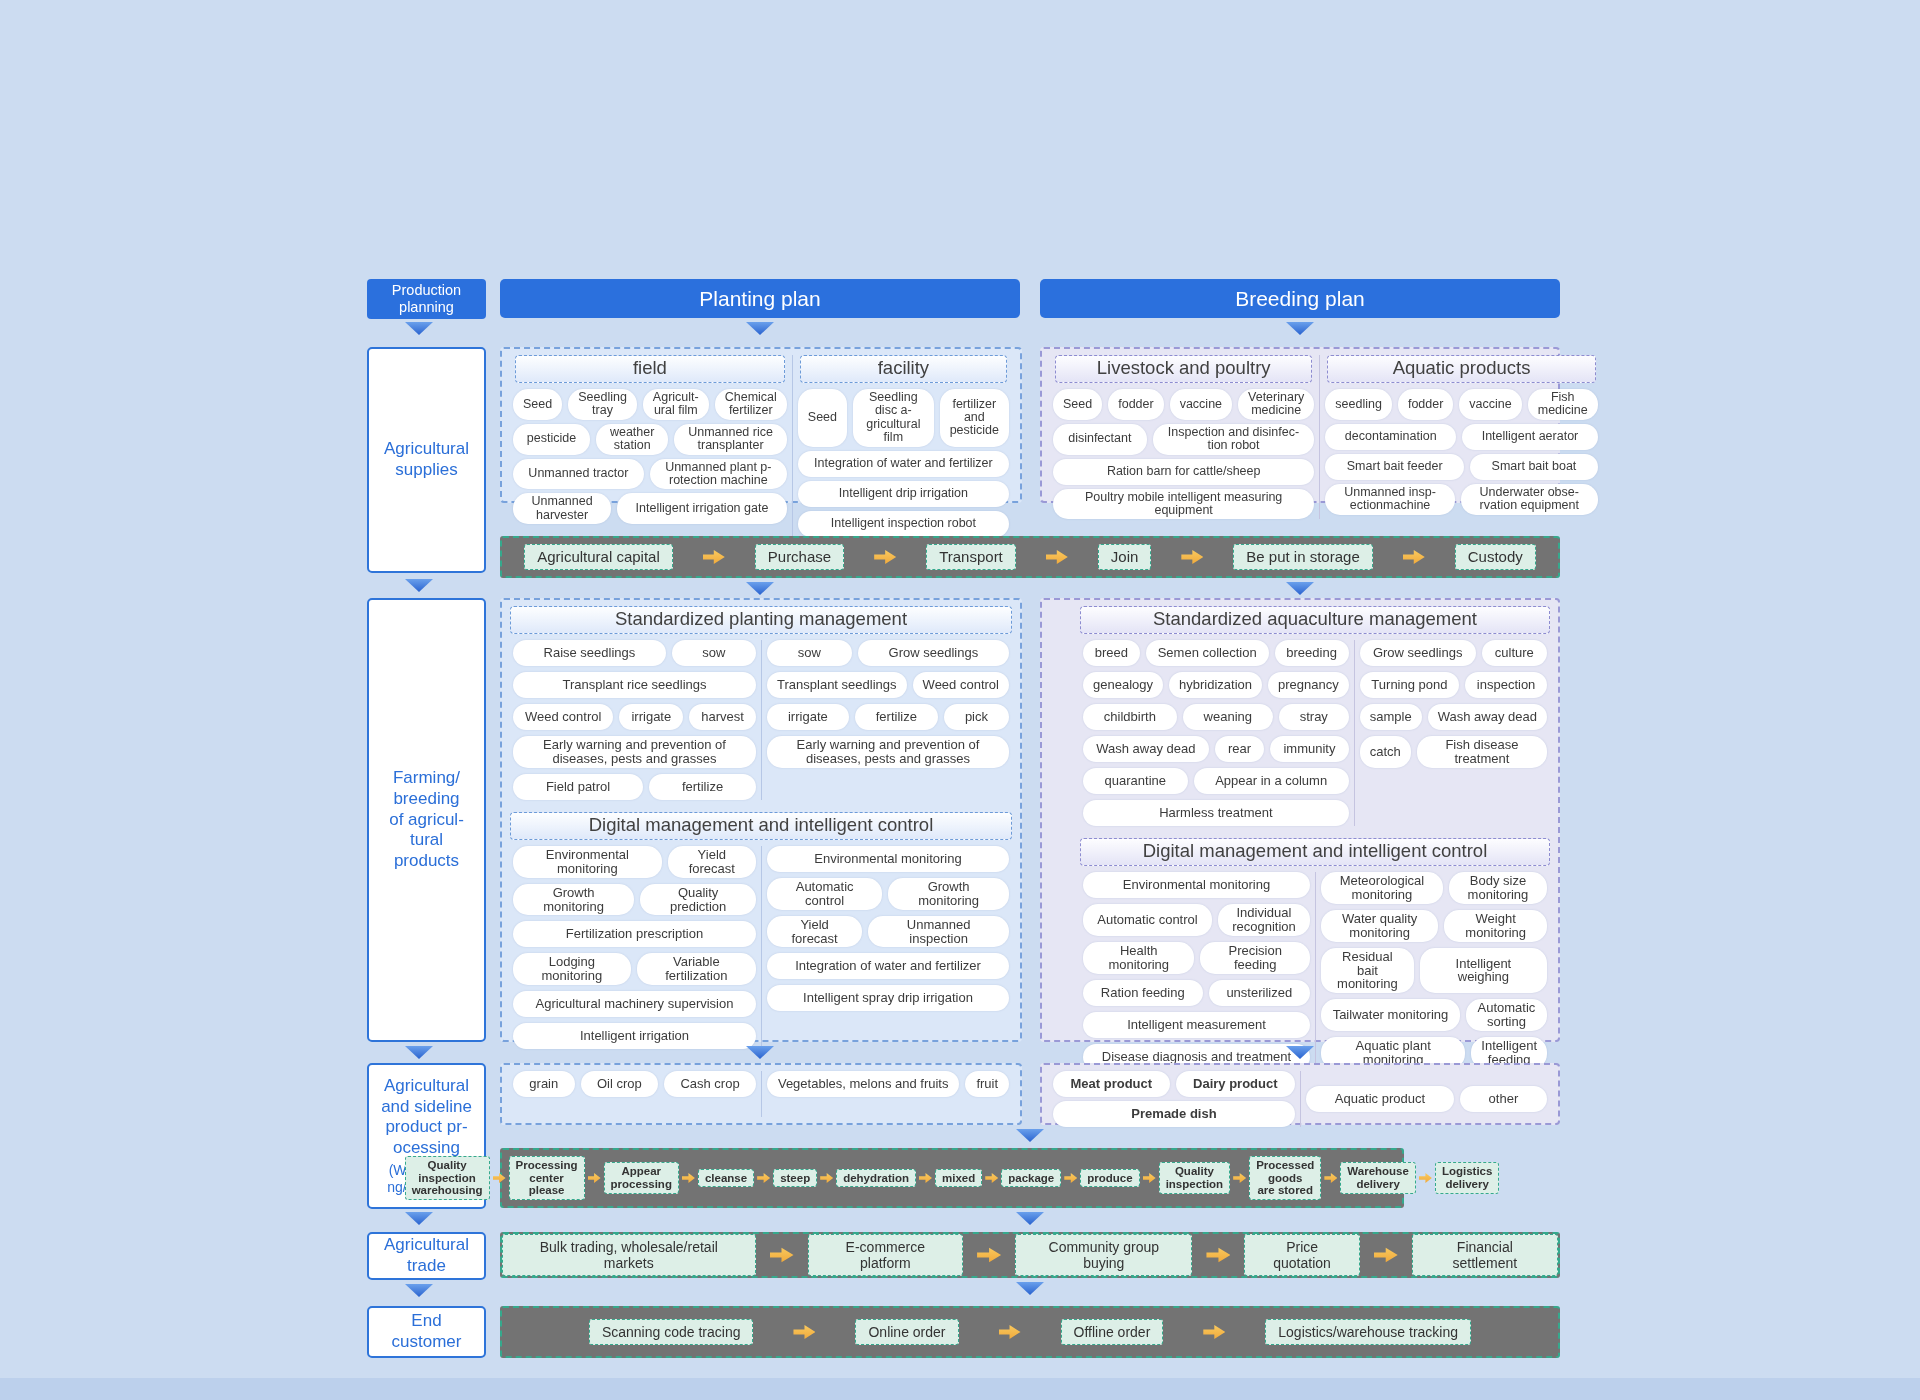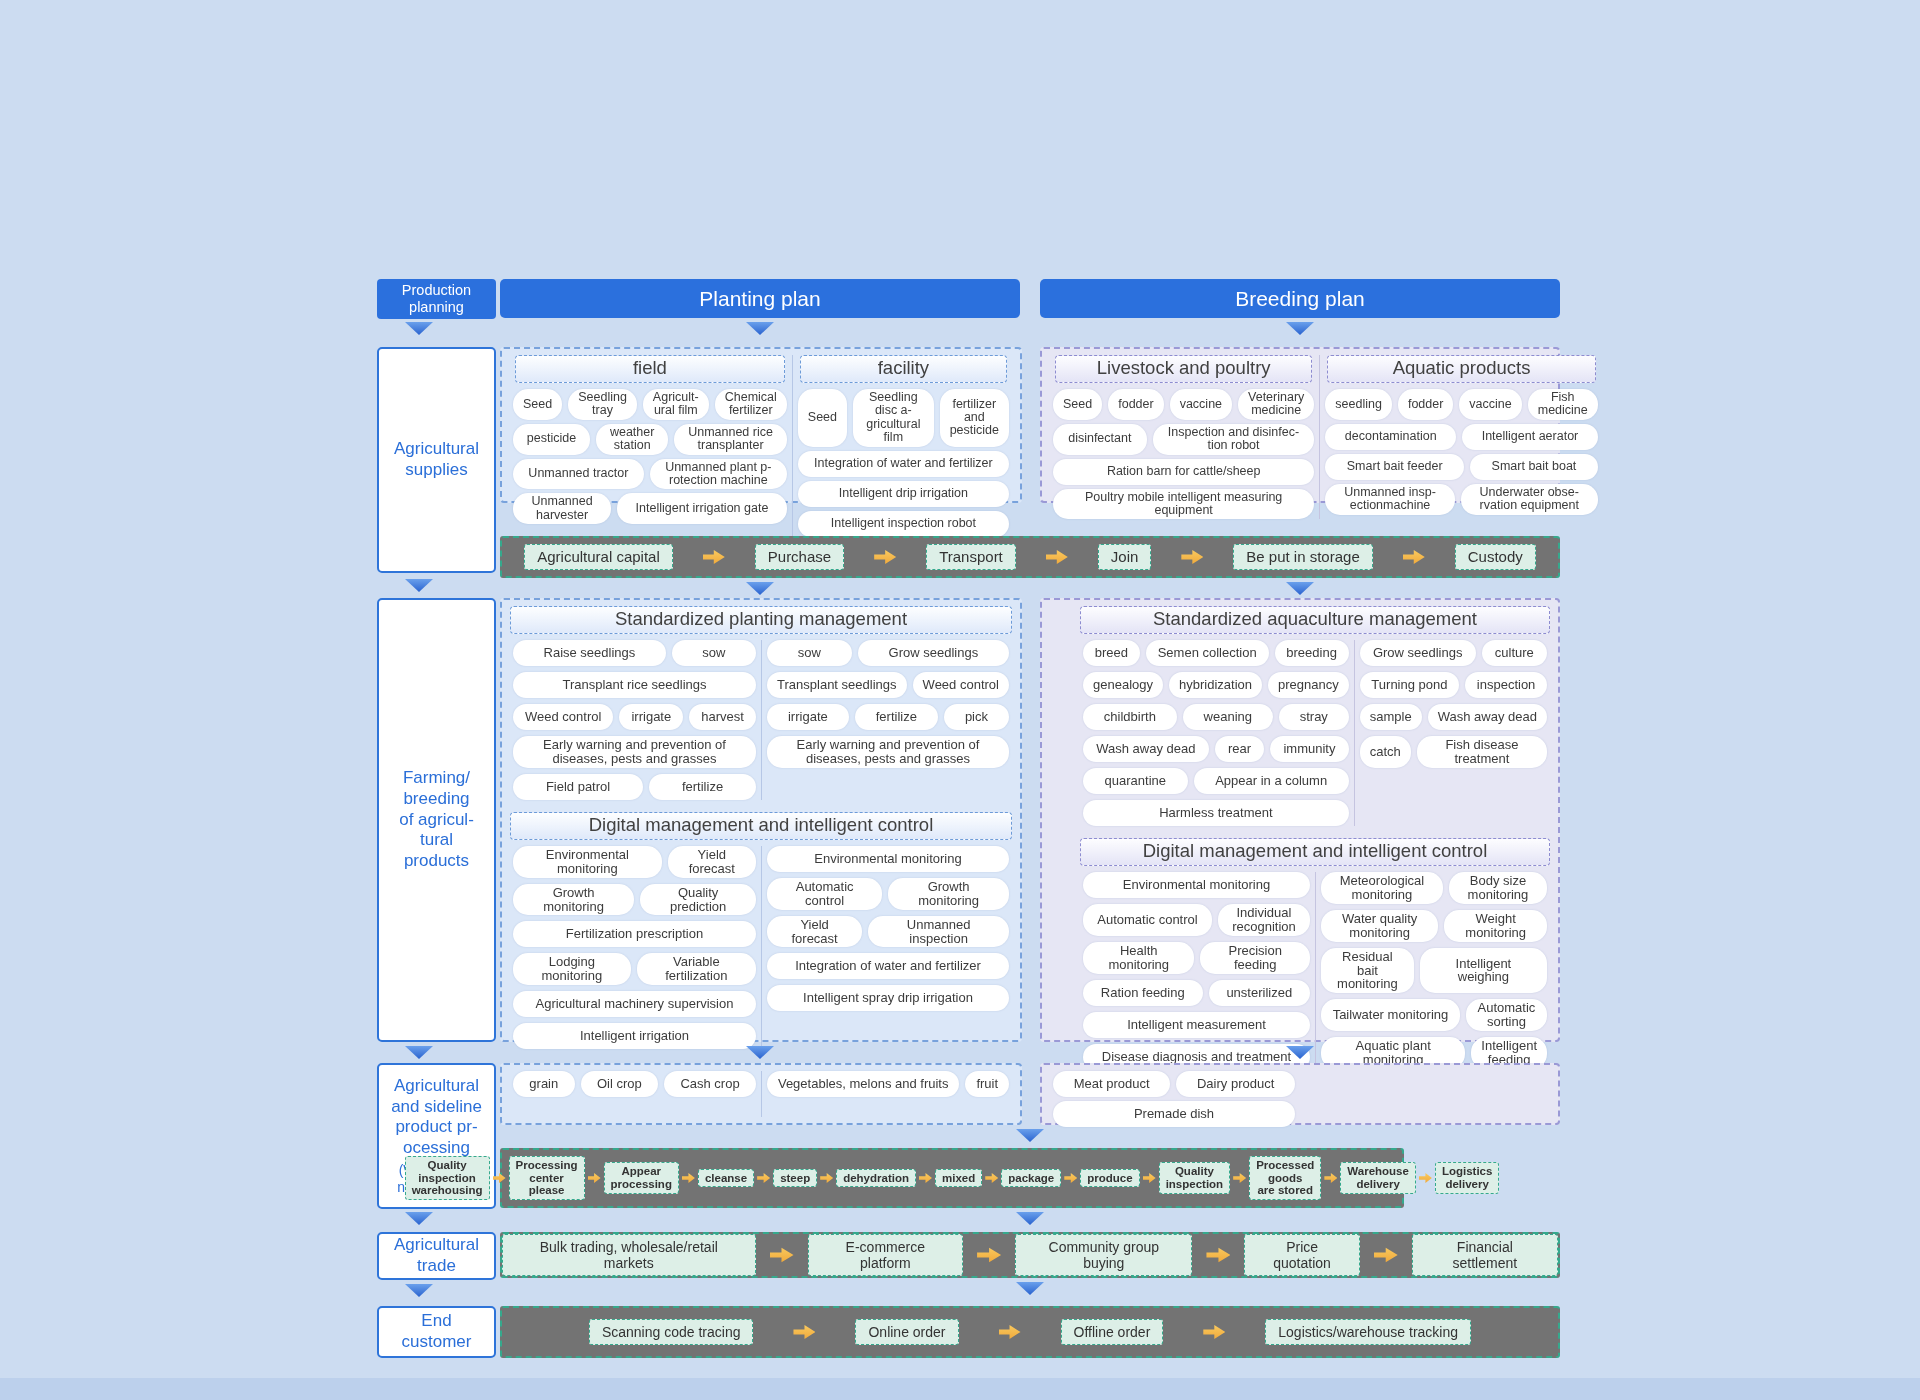--- a/index.html
+++ b/index.html
@@ -2,21 +2,21 @@
 <html><head>
 <meta charset="utf-8">
 <style>
   * { box-sizing: border-box; margin: 0; padding: 0; }
   html,body { background:#ccdcf1; }
   body { font-family: "Liberation Sans", sans-serif; }
   .canvas { position:relative; width:1920px; height:1400px; background:#ccdcf1; overflow:hidden; }
   .bottom-strip { position:absolute; left:0; bottom:0; width:1920px; height:22px; background:#bcd0ec; }
 
   
-  .side-box { position:absolute; left:377px; width:119px; background:#ffffff; border:2px solid #2e74d9;
+  .side-box { position:absolute; left:367px; width:119px; background:#ffffff; border:2px solid #2e74d9;
     border-radius:5px; color:#2b6fd8; display:flex; flex-direction:column; align-items:center;
     justify-content:center; text-align:center; white-space:pre-line; line-height:1.22; font-size:17px; }
   .side-box.filled { background:#2b70dd; color:#ffffff; border:none; font-size:14.5px; line-height:1.15; border-radius:4px; }
   .side-sub { font-size:14px; margin-top:3px; }
 
   
   .plan-head { position:absolute; top:279px; height:39px; background:#2b70dd; border-radius:5px; color:#fff;
     font-size:21px; display:flex; align-items:center; justify-content:center; }
 
   
@@ -468,27 +468,33 @@
       <div class="col div-l chips">
           <div class="chip-row">
             <span class="chip">Vegetables, melons and fruits</span>
             <span class="chip">fruit</span>
           </div>
         </div>
     </div>
   </div>
   <div class="big-box purple" style="left:1040px;top:1063px;width:520px;height:62px;">
     <div class="two-col" style="height:100%;">
-      <div class="col chips" style="gap:4px;">
+      <div class="col chips" style="gap:4px;font-weight:bold;">
           <div class="chip-row">
             <span class="chip">Meat product</span>
             <span class="chip">Dairy product</span>
           </div>
           <div class="chip-row">
             <span class="chip">Premade dish</span>
+          </div>
+        </div>
+      <div class="col div-l chips v-center">
+          <div class="chip-row">
+            <span class="chip">Aquatic product</span>
+            <span class="chip">other</span>
           </div>
         </div>
     </div>
   </div>
   <div class="down-arrow" style="left:1016px;top:1129px;"></div>
 
   <div class="green-row row-proc" style="left:500px;top:1148px;width:904px;height:60px;font-weight:bold;">
       <span class="flow-box">Quality
 inspection
 warehousing</span>

